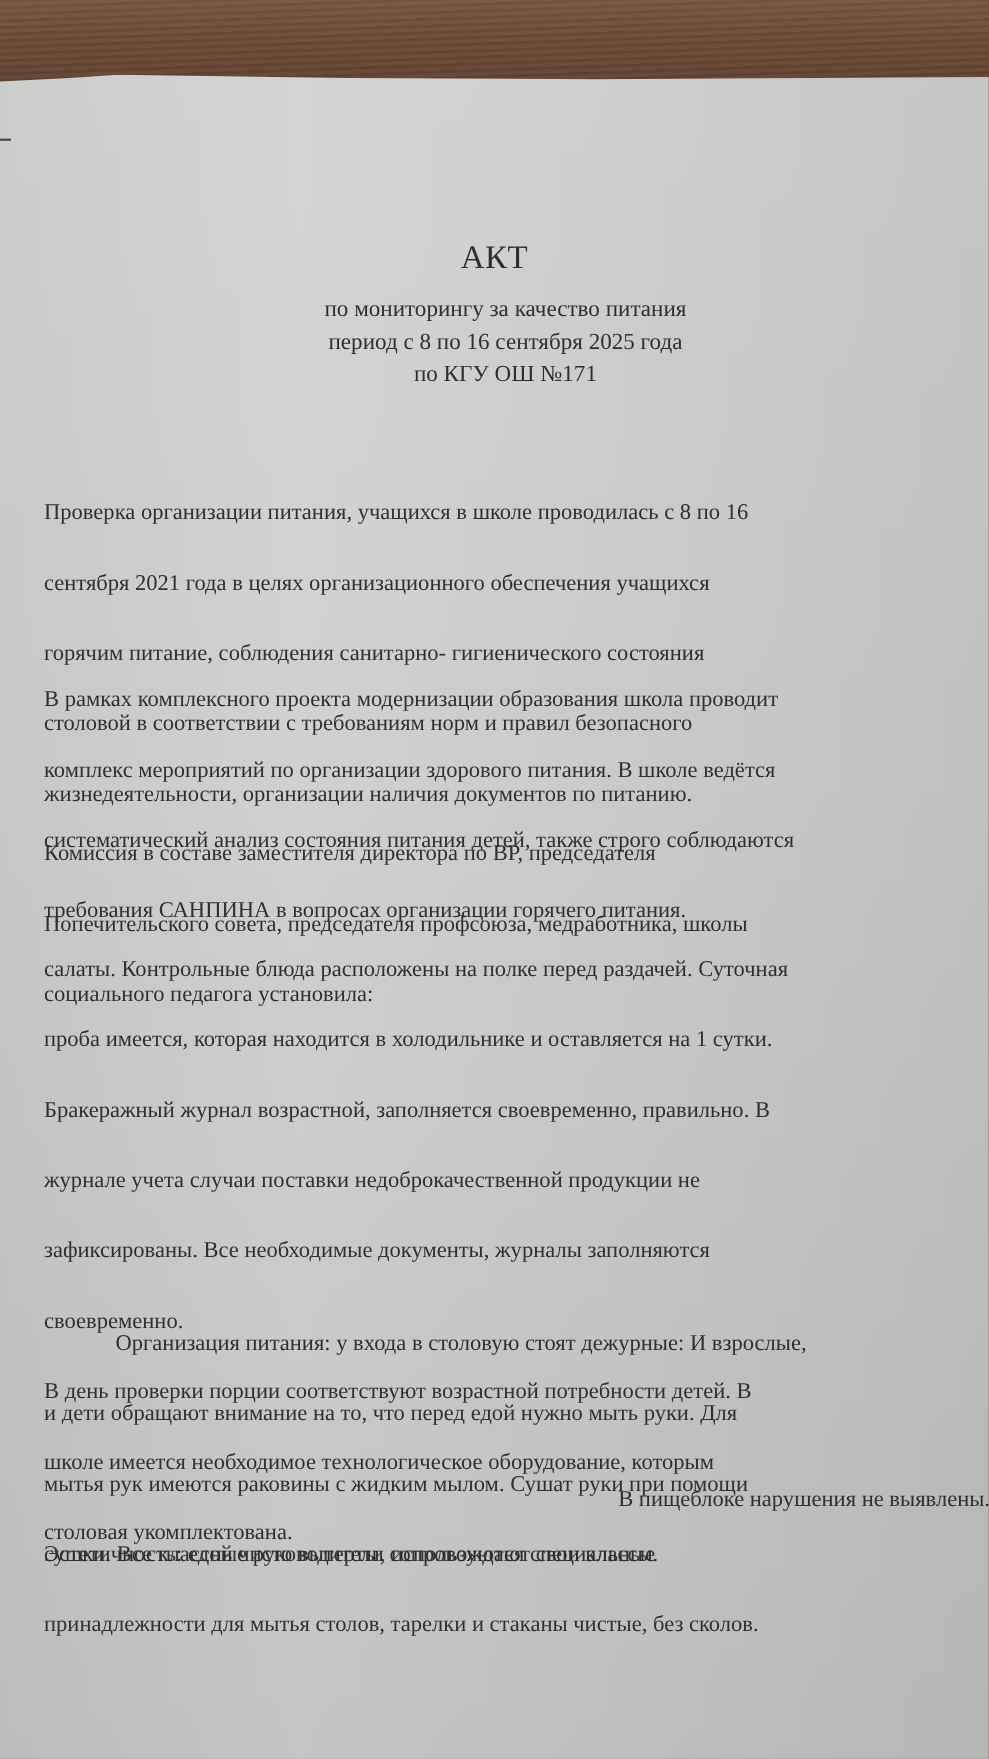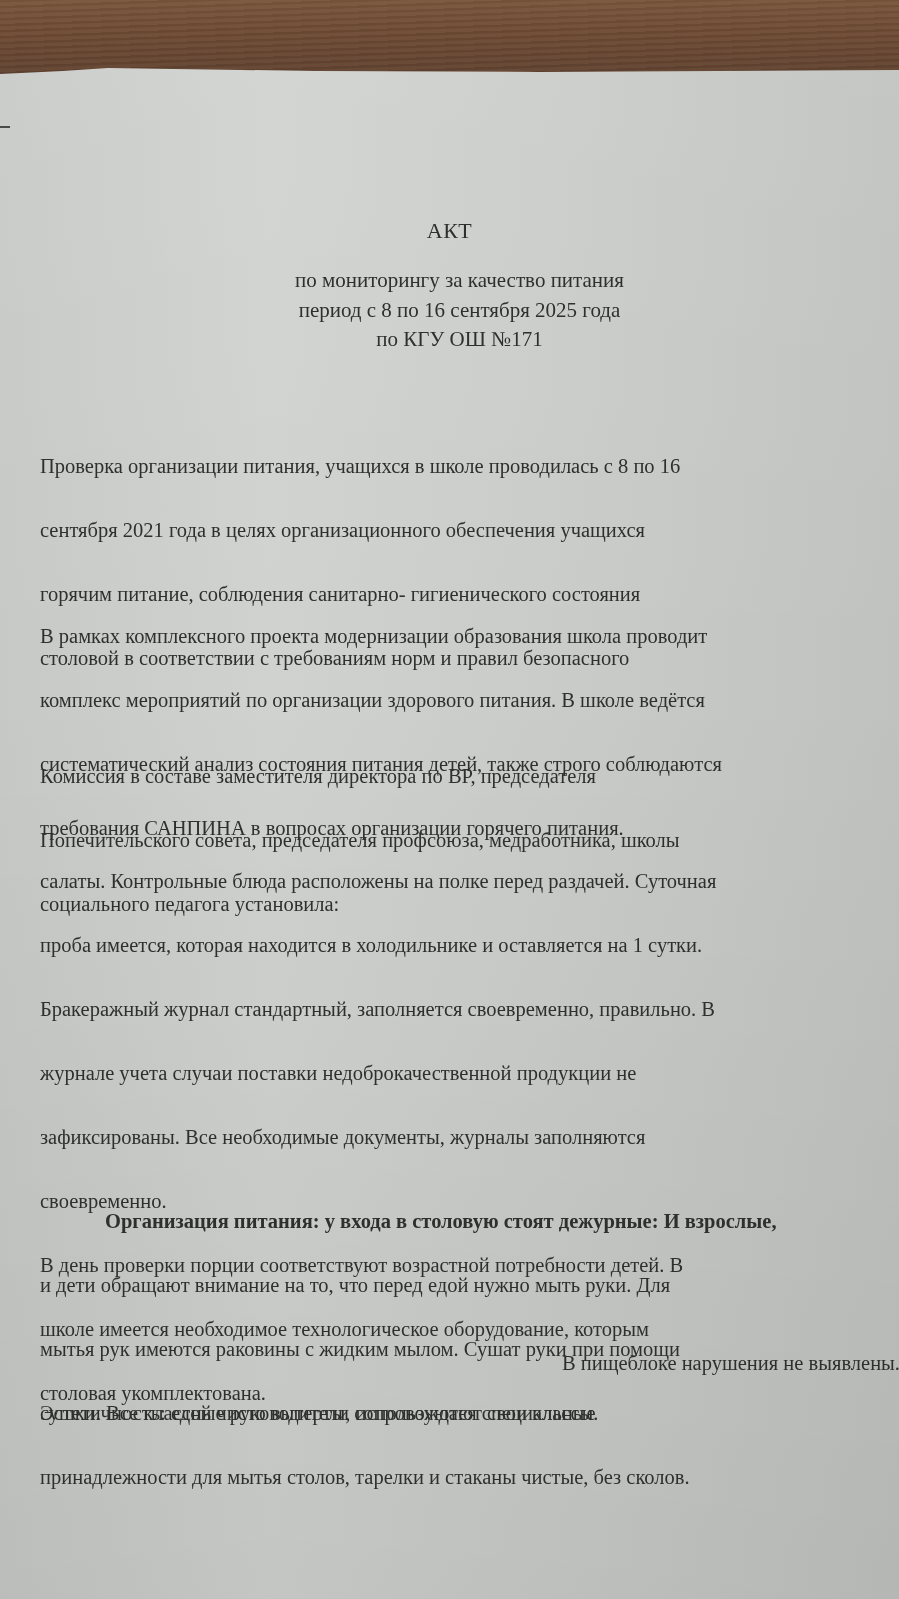--- a/index.html
+++ b/index.html
@@ -53,21 +53,21 @@
       left: 0; top: 0;
       width: 899px;
       color: #2f2f2f;
     }
     .title {
       position: absolute;
       top: 218px;
       left: 0;
       width: 899px;
       text-align: center;
-      font-size: 22px;
+      font-size: 30px;
       letter-spacing: 0.5px;
     }
     .subtitle {
       position: absolute;
       left: 0;
       width: 899px;
       text-align: center;
       font-size: 21px;
     }
     .sub1 { top: 268px; left: 10px; }
@@ -80,21 +80,21 @@
       width: 860px;
       font-size: 20.5px;
       line-height: 32px;
       white-space: pre-line;
     }
     .p1 { top: 418px; }
     .p2 { top: 588px; }
     .p3 { top: 728px; }
     .p4 { top: 833px; }
     .p5 { top: 1173px; left: 40px; }
-    .p5 .first { padding-left: 65px; font-weight: bold; }
+    .p5 .first { padding-left: 65px; }
     .p6 { top: 1315px; text-align: right; }
     .p7 { top: 1365px; }
     .line { display: block; white-space: nowrap; }
   </style>
 </head>
 <body>
 
 <div class="desk"></div>
 
 <div class="paper"></div>
@@ -104,39 +104,40 @@
   <div class="title">АКТ</div>
   <div class="subtitle sub1">по мониторингу за качество питания</div>
   <div class="subtitle sub2">период с 8 по 16 сентября 2025 года</div>
   <div class="subtitle sub3">по КГУ ОШ №171</div>
 
   <div class="para p1">
     <span class="line">Проверка организации питания, учащихся в школе проводилась с 8 по 16</span>
     <span class="line">сентября 2021 года в целях организационного обеспечения учащихся</span>
     <span class="line">горячим питание, соблюдения санитарно- гигиенического состояния</span>
     <span class="line">столовой в соответствии с требованиям норм и правил безопасного</span>
+    <span class="line">жизнедеятельности, организации наличия документов по питанию.</span>
   </div>
 
   <div class="para p2">
     <span class="line">В рамках комплексного проекта модернизации образования школа проводит</span>
     <span class="line">комплекс мероприятий по организации здорового питания. В школе ведётся</span>
     <span class="line">систематический анализ состояния питания детей, также строго соблюдаются</span>
     <span class="line">требования САНПИНА в вопросах организации горячего питания.</span>
   </div>
 
   <div class="para p3">
     <span class="line">Комиссия в составе заместителя директора по ВР, председателя</span>
     <span class="line">Попечительского совета, председателя профсоюза, медработника, школы</span>
     <span class="line">социального педагога установила:</span>
   </div>
 
   <div class="para p4">
     <span class="line">салаты. Контрольные блюда расположены на полке перед раздачей. Суточная</span>
     <span class="line">проба имеется, которая находится в холодильнике и оставляется на 1 сутки.</span>
-    <span class="line">Бракеражный журнал стандартный, заполняется своевременно, правильно. В</span>
+    <span class="line">Бракеражный журнал возрастной, заполняется своевременно, правильно. В</span>
     <span class="line">журнале учета случаи поставки недоброкачественной продукции не</span>
     <span class="line">зафиксированы. Все необходимые документы, журналы заполняются</span>
     <span class="line">своевременно.</span>
     <span class="line">В день проверки порции соответствуют возрастной потребности детей. В</span>
     <span class="line">школе имеется необходимое технологическое оборудование, которым</span>
     <span class="line">столовая укомплектована.</span>
   </div>
 
   <div class="para p5">
     <span class="line first">Организация питания: у входа в столовую стоят дежурные: И взрослые,</span>

